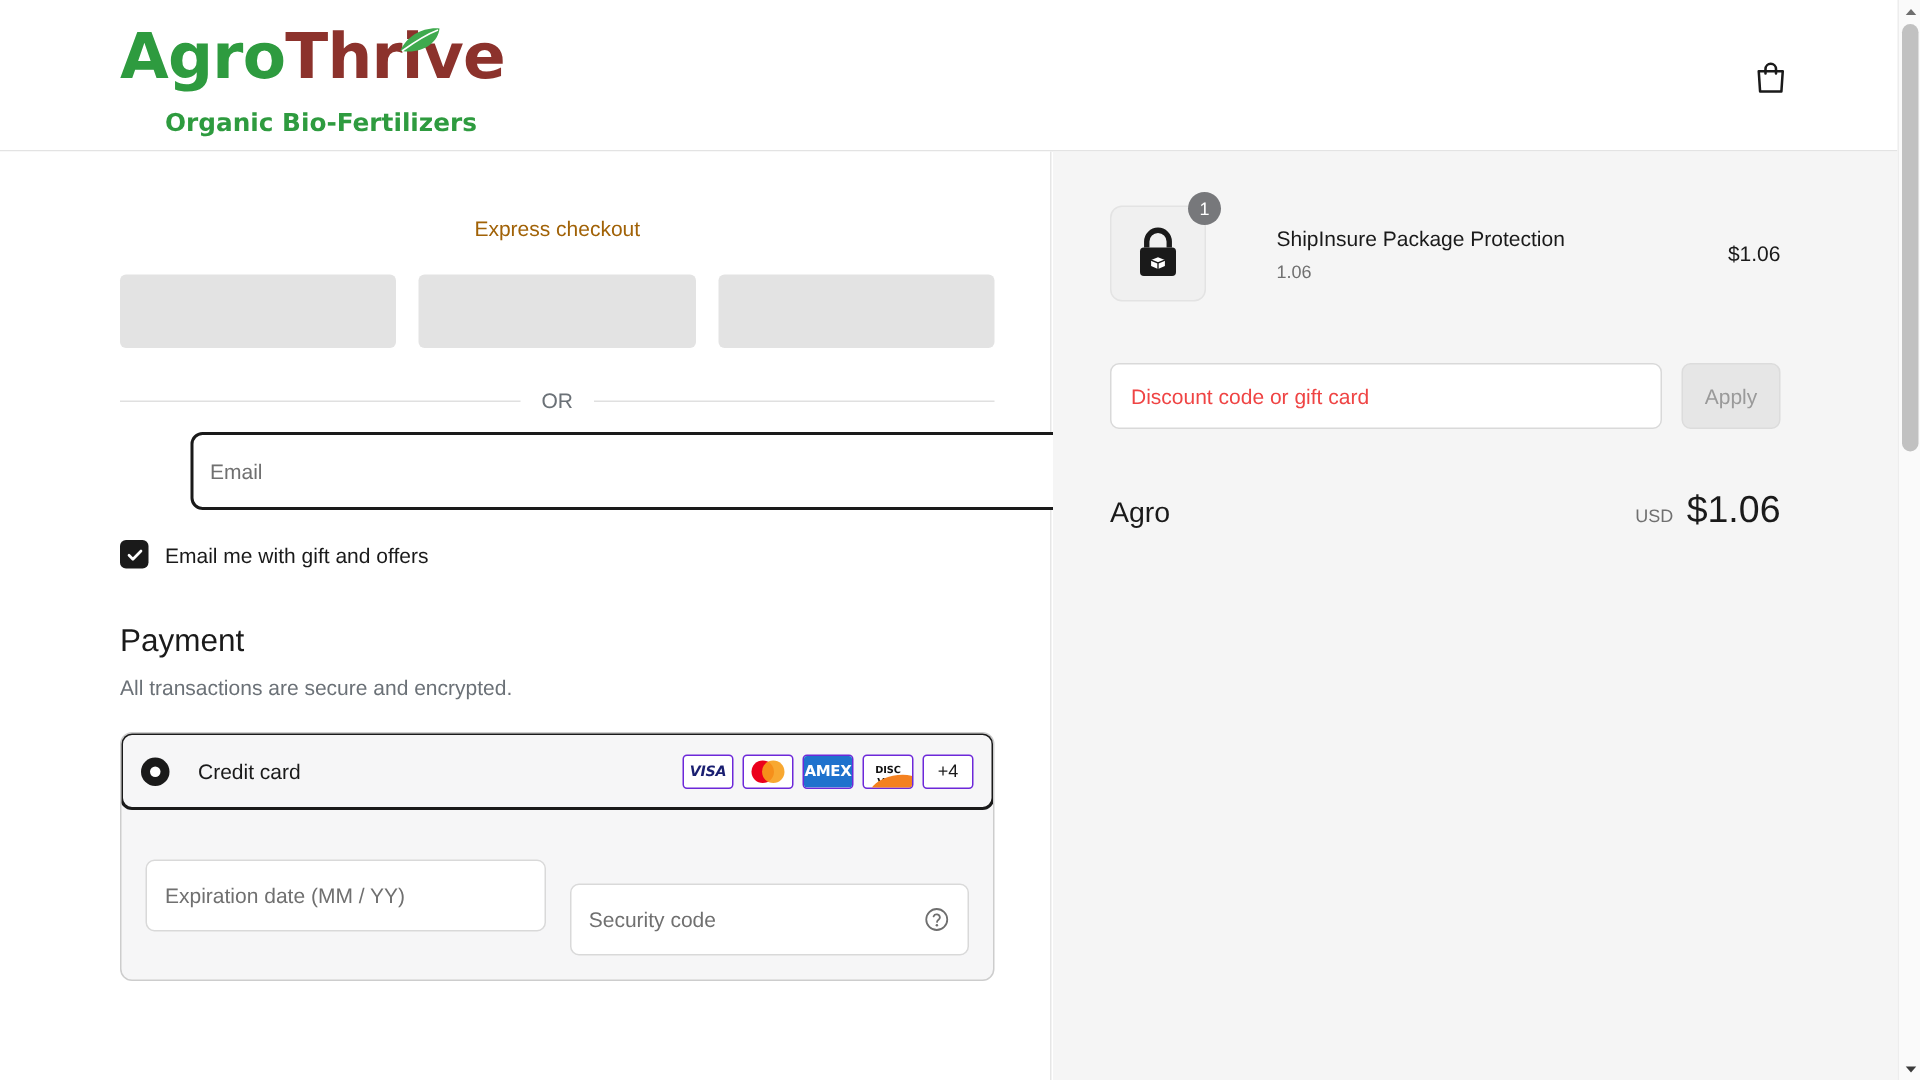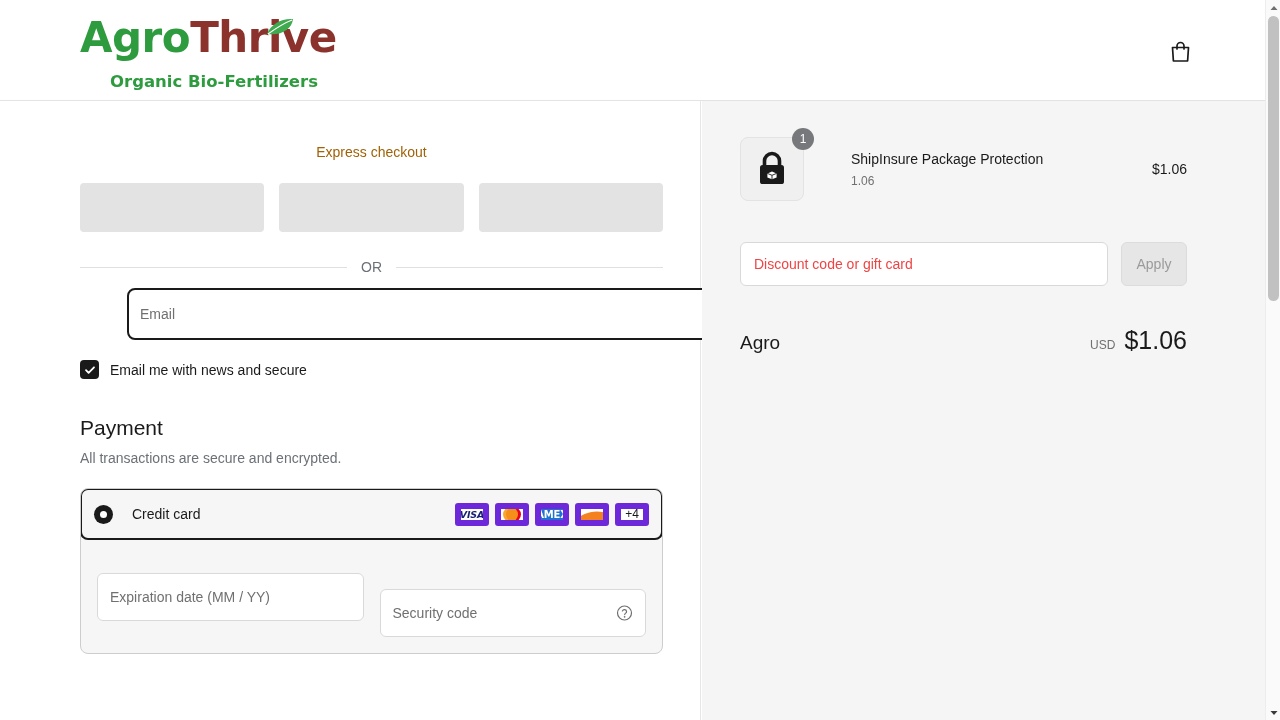--- a/index.html
+++ b/index.html
@@ -133,21 +133,21 @@
   }
   .radio {
     width: 19px; height: 19px; border-radius: 50%; background: #1a1a1a;
     display: flex; align-items: center; justify-content: center; flex: none;
   }
   .radio-dot { width: 7px; height: 7px; border-radius: 50%; background: #ffffff; }
   .pay-label { font-size: 14px; color: #1a1a1a; margin-left: 19px; }
   .brands { margin-left: auto; display: flex; gap: 6px; align-items: center; }
   .brand {
     width: 34px; height: 23px; border-radius: 3px; background: #ffffff;
-    border: 6px solid #6d28d9;
+    border: 1px solid #6d28d9;
     display: flex; align-items: center; justify-content: center;
     overflow: hidden; position: relative;
   }
   .brand-more {
     font-size: 12px; color: #1a1a1a;
   }
   .b-visa {
     font-family: "DejaVu Sans", sans-serif; font-size: 9.5px; font-weight: bold;
     font-style: italic; color: #1a1f71; letter-spacing: -0.2px;
   }
@@ -294,21 +294,21 @@
 
       <div class="field focused email-field">
         <div class="field-ph">Email</div>
       </div>
       <div class="check-row">
         <div class="checkbox">
           <svg width="12" height="12" viewBox="0 0 12 12">
             <path d="M2 6.2 L4.6 8.8 L10 3.3" fill="none" stroke="#ffffff" stroke-width="1.8" stroke-linecap="round" stroke-linejoin="round"></path>
           </svg>
         </div>
-        <div class="check-label">Email me with news and secure</div>
+        <div class="check-label">Email me with gift and offers</div>
       </div>
 
       <div class="pay-head">
         <div class="sec-title">Payment</div>
         <div class="pay-sub">All transactions are secure and encrypted.</div>
       </div>
 
       <div class="pay-box">
         <div class="pay-box-top">
           <div class="radio">

